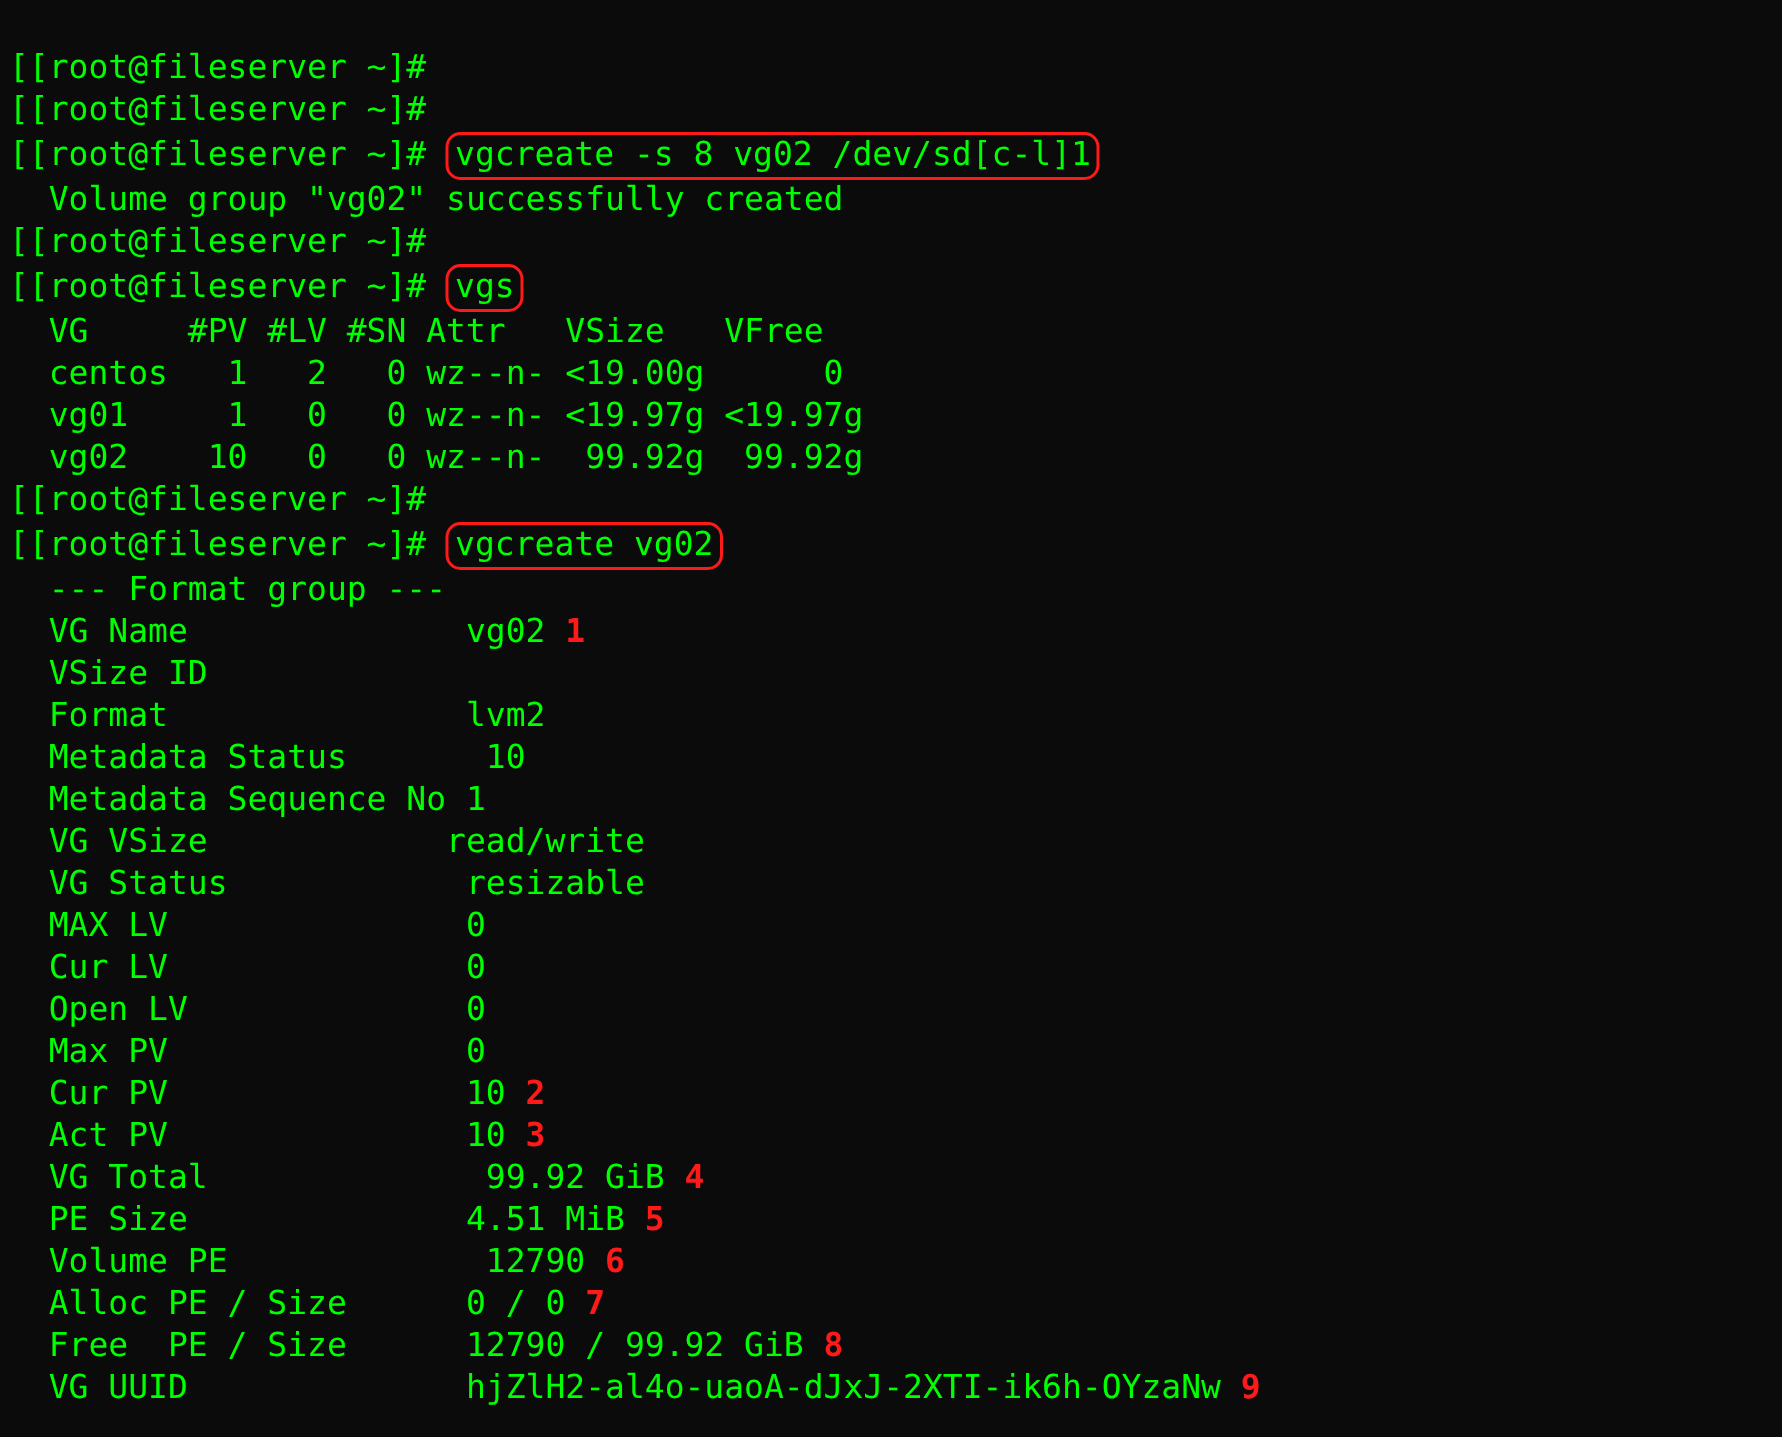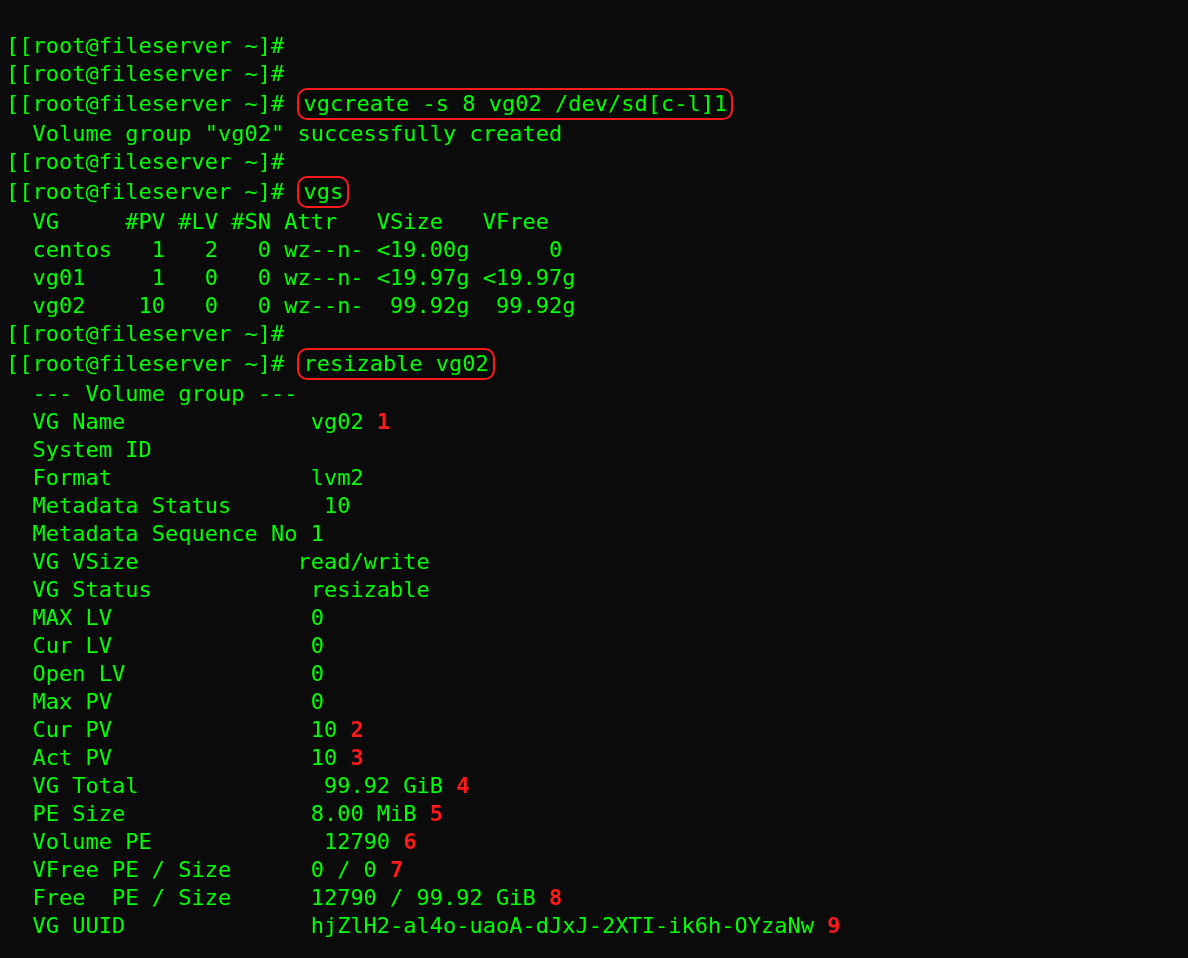--- a/index.html
+++ b/index.html
@@ -35,36 +35,36 @@
 <span>[[root@fileserver ~]#</span>
 <span>[[root@fileserver ~]#</span> <span class="highlight-box"><span>vgcreate -s 8 vg02 /dev/sd[c-l]1</span></span>
 <span>  Volume group "vg02" successfully created</span>
 <span>[[root@fileserver ~]#</span>
 <span>[[root@fileserver ~]#</span> <span class="highlight-box"><span>vgs</span></span>
 <span>  VG     #PV #LV #SN Attr   VSize   VFree</span>
 <span>  centos   1   2   0 wz--n- &lt;19.00g      0</span>
 <span>  vg01     1   0   0 wz--n- &lt;19.97g &lt;19.97g</span>
 <span>  vg02    10   0   0 wz--n-  99.92g  99.92g</span>
 <span>[[root@fileserver ~]#</span>
-<span>[[root@fileserver ~]#</span> <span class="highlight-box"><span>resizable vg02</span></span>
-<span>  --- Volume group ---</span>
+<span>[[root@fileserver ~]#</span> <span class="highlight-box"><span>vgcreate vg02</span></span>
+<span>  --- Format group ---</span>
 <span><span>  VG Name              </span><span>vg02</span> <span class="red-annot">1</span></span>
-<span><span>  System ID            </span><span></span></span>
+<span><span>  VSize ID            </span><span></span></span>
 <span><span>  Format               </span><span>lvm2</span></span>
 <span><span>  Metadata Status       </span><span>10</span></span>
 <span><span>  Metadata Sequence No </span><span>1</span></span>
 <span><span>  VG VSize            </span><span>read/write</span></span>
 <span><span>  VG Status            </span><span>resizable</span></span>
 <span><span>  MAX LV               </span><span>0</span></span>
 <span><span>  Cur LV               </span><span>0</span></span>
 <span><span>  Open LV              </span><span>0</span></span>
 <span><span>  Max PV               </span><span>0</span></span>
 <span><span>  Cur PV               </span><span>10</span> <span class="red-annot">2</span></span>
 <span><span>  Act PV               </span><span>10</span> <span class="red-annot">3</span></span>
 <span><span>  VG Total              </span><span>99.92 GiB</span> <span class="red-annot">4</span></span>
-<span><span>  PE Size              </span><span>8.00 MiB</span> <span class="red-annot">5</span></span>
+<span><span>  PE Size              </span><span>4.51 MiB</span> <span class="red-annot">5</span></span>
 <span><span>  Volume PE             </span><span>12790</span> <span class="red-annot">6</span></span>
-<span><span>  VFree PE / Size      </span><span>0 / 0</span> <span class="red-annot">7</span></span>
+<span><span>  Alloc PE / Size      </span><span>0 / 0</span> <span class="red-annot">7</span></span>
 <span><span>  Free  PE / Size      </span><span>12790 / 99.92 GiB</span> <span class="red-annot">8</span></span>
 <span><span>  VG UUID              </span><span>hjZlH2-al4o-uaoA-dJxJ-2XTI-ik6h-OYzaNw</span> <span class="red-annot">9</span></span>
 
 <span>[root@fileserver ~]#</span> 
 </div>
 
 </body></html>

